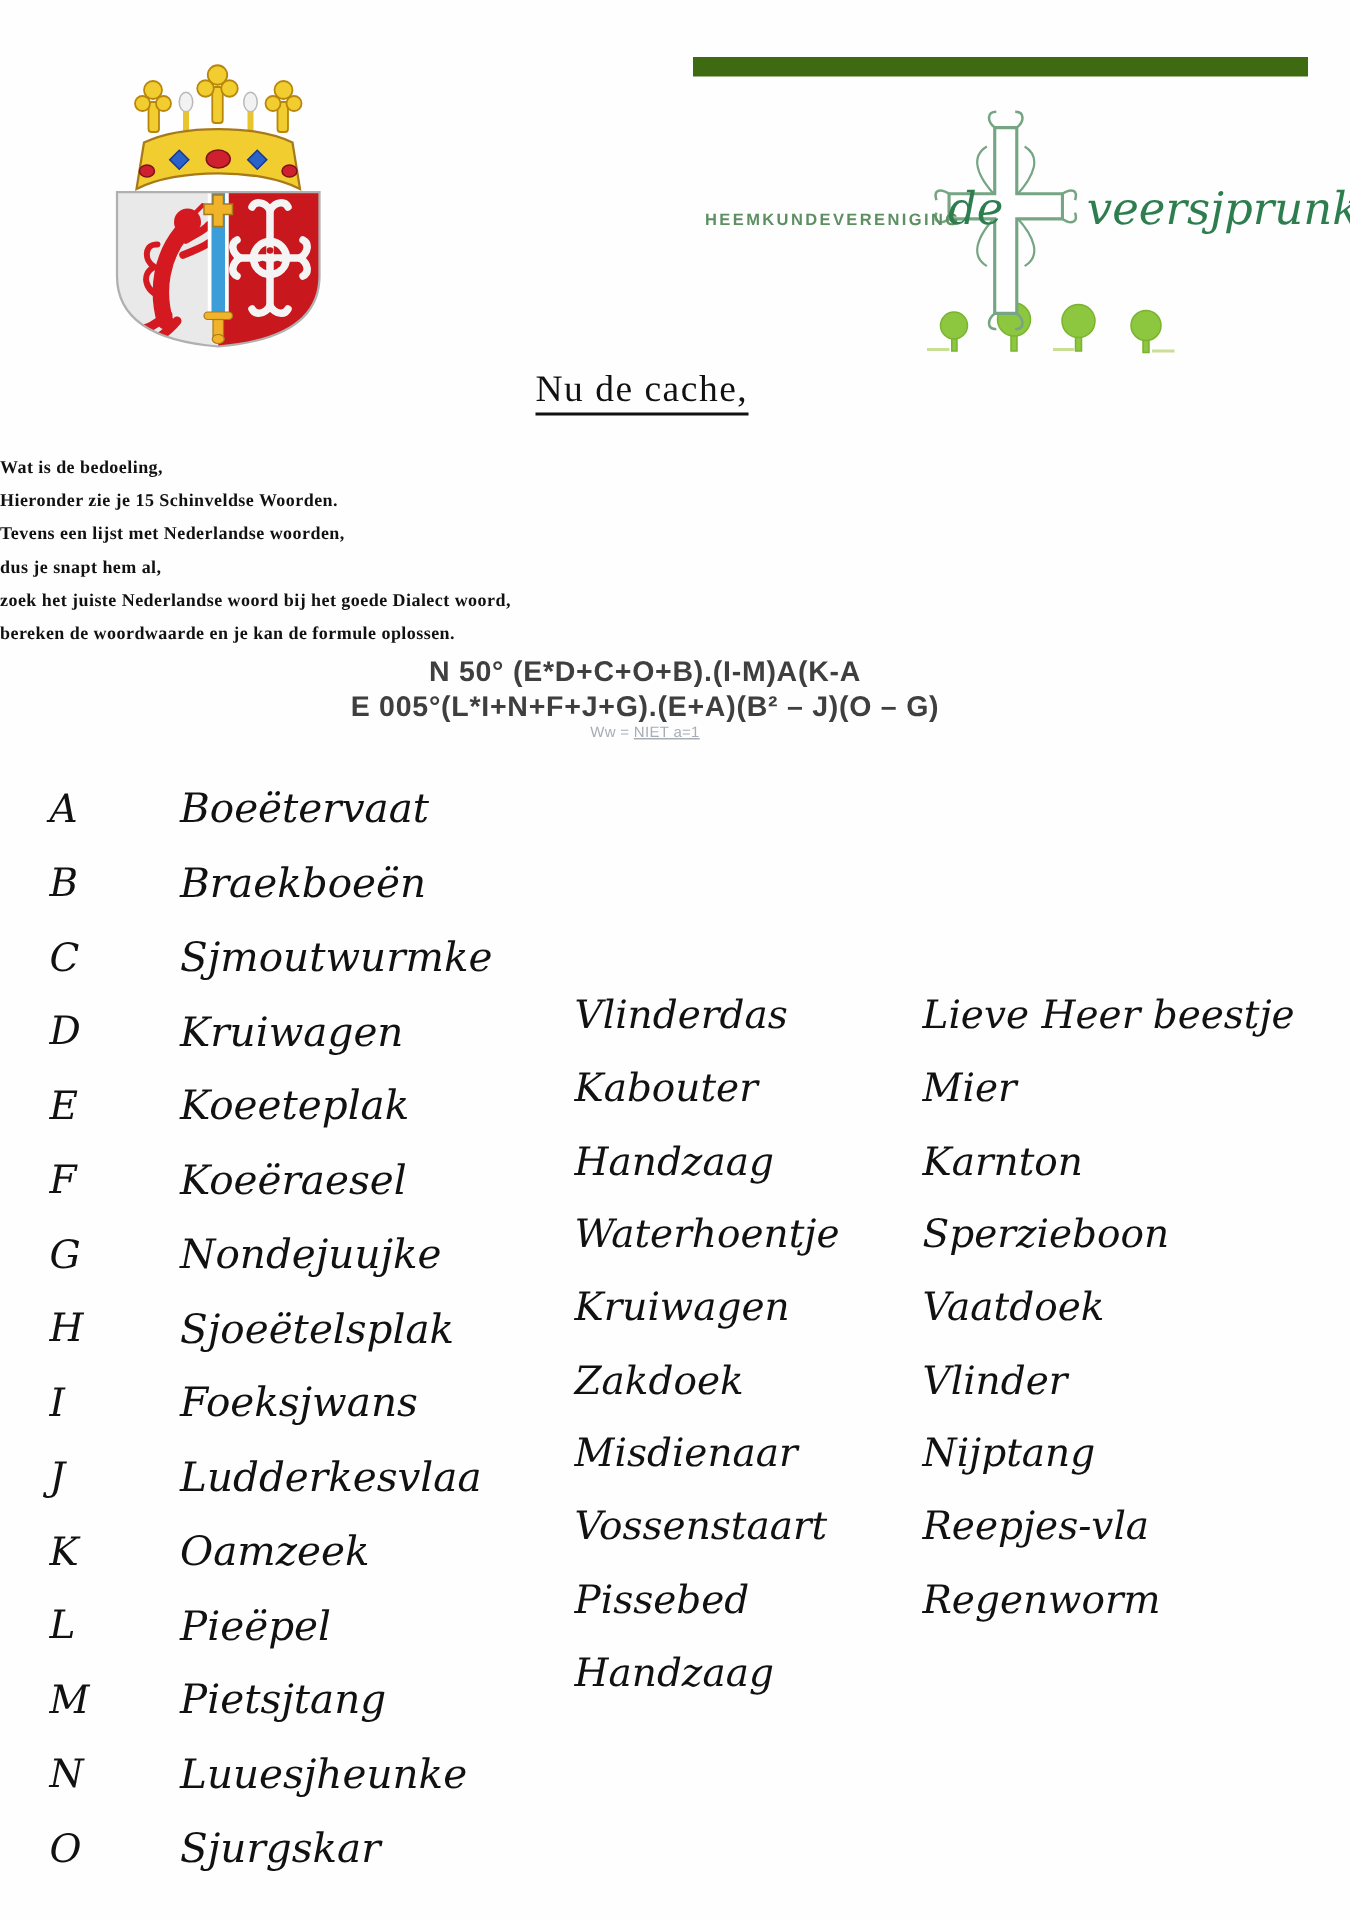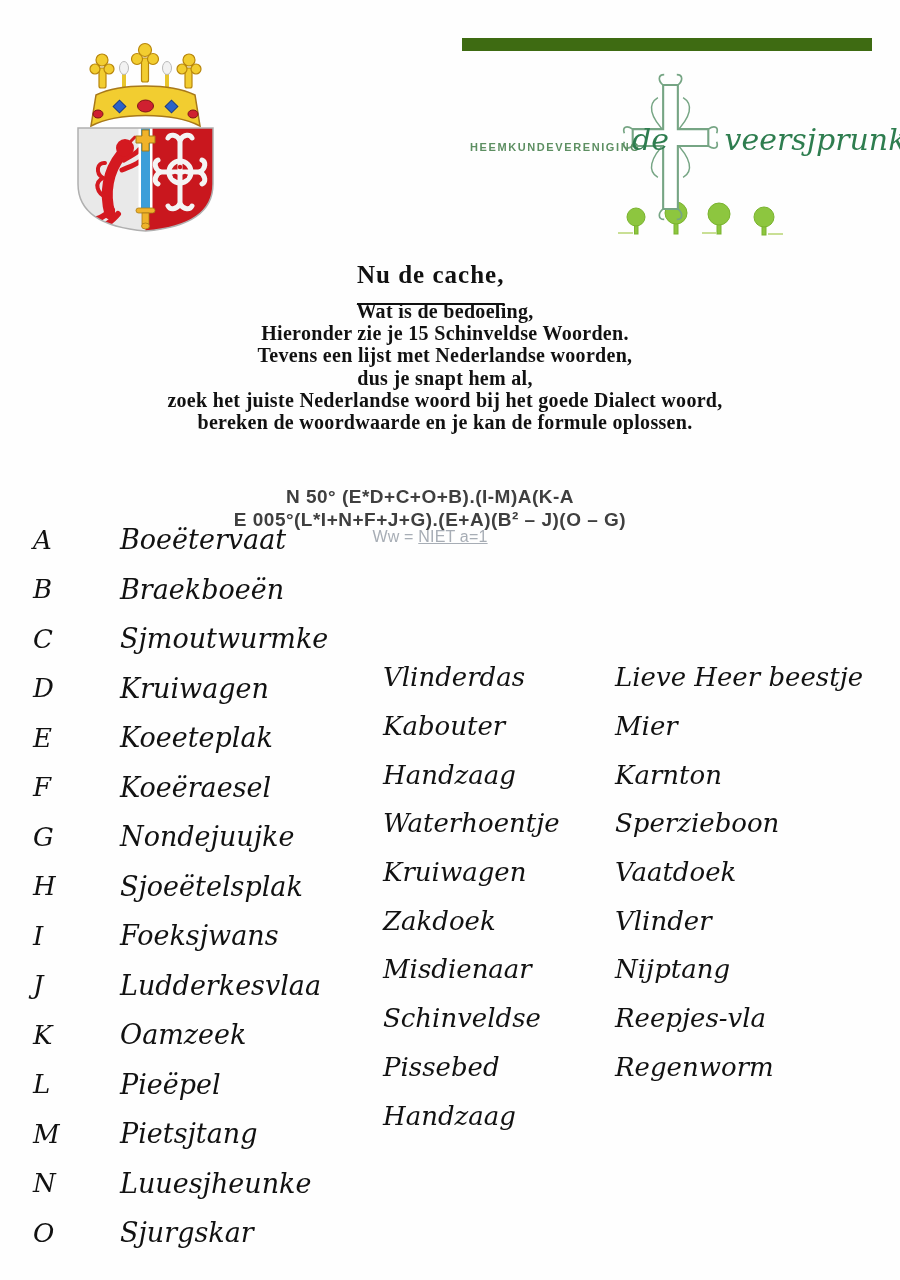--- a/index.html
+++ b/index.html
@@ -16,35 +16,35 @@
     font-size:11px;letter-spacing:1.6px;color:#5d8f62;font-weight:bold;z-index:2;
   }
   .cross-wrap{left:618px;top:68px;width:105px;height:158px;z-index:1;}
   .org-script{
     left:632px;top:122px;font-family:"DejaVu Serif",serif;font-style:italic;
     font-size:30px;color:#2e7d4f;word-spacing:46px;z-index:2;white-space:nowrap;
   }
   .trees-wrap{left:616px;top:200px;width:195px;height:36px;}
   
   .page-title{
-    left:357px;top:261px;font-size:25px;font-weight:bold;letter-spacing:1px;
-    border-bottom:2.5px solid #111;padding-bottom:14px;
+    left:357px;top:246px;font-size:25px;font-weight:normal;letter-spacing:1px;
+    border-bottom:2.5px solid #111;padding-bottom:1px;
   }
   .intro{
-    left:0;top:300px;width:890px;text-align:center;font-weight:bold;
-    font-size:20px;line-height:22.2px;letter-spacing:0.3px;
+    left:0;top:300px;width:890px;text-align:left;font-weight:bold;
+    font-size:12px;line-height:22.2px;letter-spacing:0.3px;
   }
   
   .formula{
     left:0;top:437px;width:860px;text-align:center;
     font-family:"Liberation Sans",sans-serif;font-weight:bold;color:#3f3f3f;
-    font-size:19px;line-height:23px;letter-spacing:0.5px;margin-top:48px;
+    font-size:19px;line-height:23px;letter-spacing:0.5px;
   }
   .formula .note{
-    font-size:16px;font-weight:normal;color:#a7adb5;letter-spacing:0.2px;line-height:12px;
+    font-size:10px;font-weight:normal;color:#a7adb5;letter-spacing:0.2px;line-height:12px;
   }
   .formula .note .u{text-decoration:underline;}
   
   .script{font-family:"DejaVu Serif",serif;font-style:italic;}
   .dialect-list{left:33px;top:515px;display:grid;grid-auto-rows:49.5px;}
   .dialect-row{display:flex;align-items:center;}
   .dialect-letter{width:87px;font-size:26px;}
   .dialect-word{font-size:27px;white-space:nowrap;}
   .dutch-col{display:grid;grid-auto-rows:48.7px;}
   .dutch-col1{left:383px;top:653px;}
@@ -257,21 +257,21 @@
 </div>
 
 <div class="abs dutch-col dutch-col1 script">
   <div class="dutch-word">Vlinderdas</div>
   <div class="dutch-word">Kabouter</div>
   <div class="dutch-word">Handzaag</div>
   <div class="dutch-word">Waterhoentje</div>
   <div class="dutch-word">Kruiwagen</div>
   <div class="dutch-word">Zakdoek</div>
   <div class="dutch-word">Misdienaar</div>
-  <div class="dutch-word">Schinveldse</div>
+  <div class="dutch-word">Vossenstaart</div>
   <div class="dutch-word">Pissebed</div>
   <div class="dutch-word">Handzaag</div>
 </div>
 
 <div class="abs dutch-col dutch-col2 script">
   <div class="dutch-word">Lieve Heer beestje</div>
   <div class="dutch-word">Mier</div>
   <div class="dutch-word">Karnton</div>
   <div class="dutch-word">Sperzieboon</div>
   <div class="dutch-word">Vaatdoek</div>

